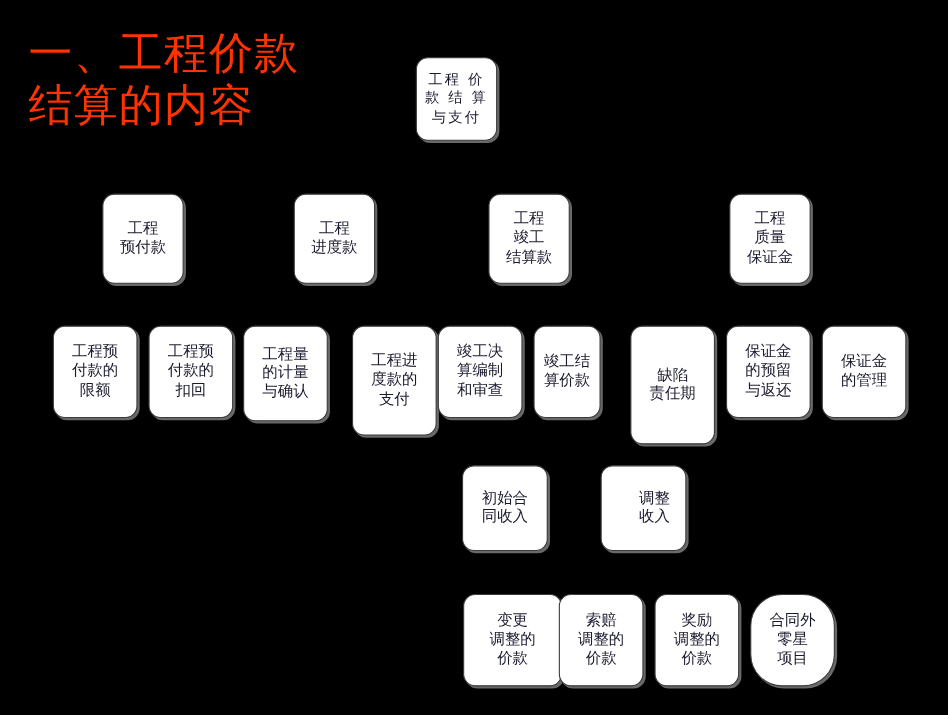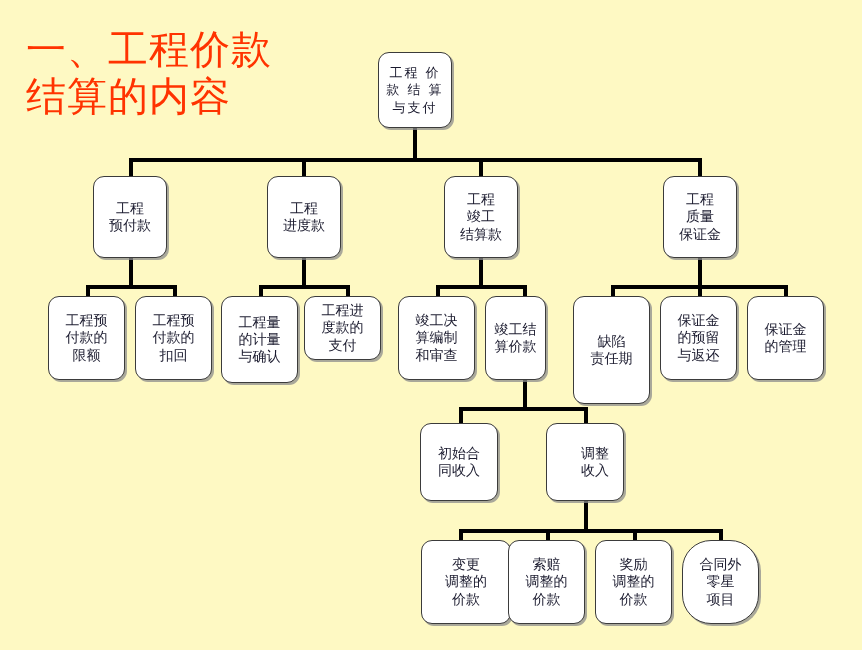--- a/index.html
+++ b/index.html
@@ -4,21 +4,21 @@
 <style>
   html, body {
     margin: 0;
     padding: 0;
     background: #ffffff;
   }
   #canvas {
     position: relative;
     width: 862px;
     height: 650px;
-    background: #fef9c3;
+    background: #000000;
     overflow: hidden;
     font-family: "DejaVu Sans", "Liberation Sans", sans-serif;
   }
   
   #title {
     position: absolute;
     left: 26px;
     top: 26px;
     width: 330px;
     font-size: 40px;
@@ -147,21 +147,21 @@
   <div class="node" style="left:135px; top:296px; width:77px; height:84px;">
     <span class="nlabel">工程预
 付款的
 扣回</span>
   </div>
   <div class="node" style="left:221px; top:296px; width:77px; height:87px;">
     <span class="nlabel">工程量
 的计量
 与确认</span>
   </div>
-  <div class="node" style="left:304px; top:296px; width:77px; height:64px;">
+  <div class="node" style="left:320px; top:296px; width:77px; height:100px;">
     <span class="nlabel">工程进
 度款的
 支付</span>
   </div>
   <div class="node" style="left:398px; top:296px; width:77px; height:84px;">
     <span class="nlabel">竣工决
 算编制
 和审查</span>
   </div>
   <div class="node" style="left:485px; top:296px; width:61px; height:84px;">

